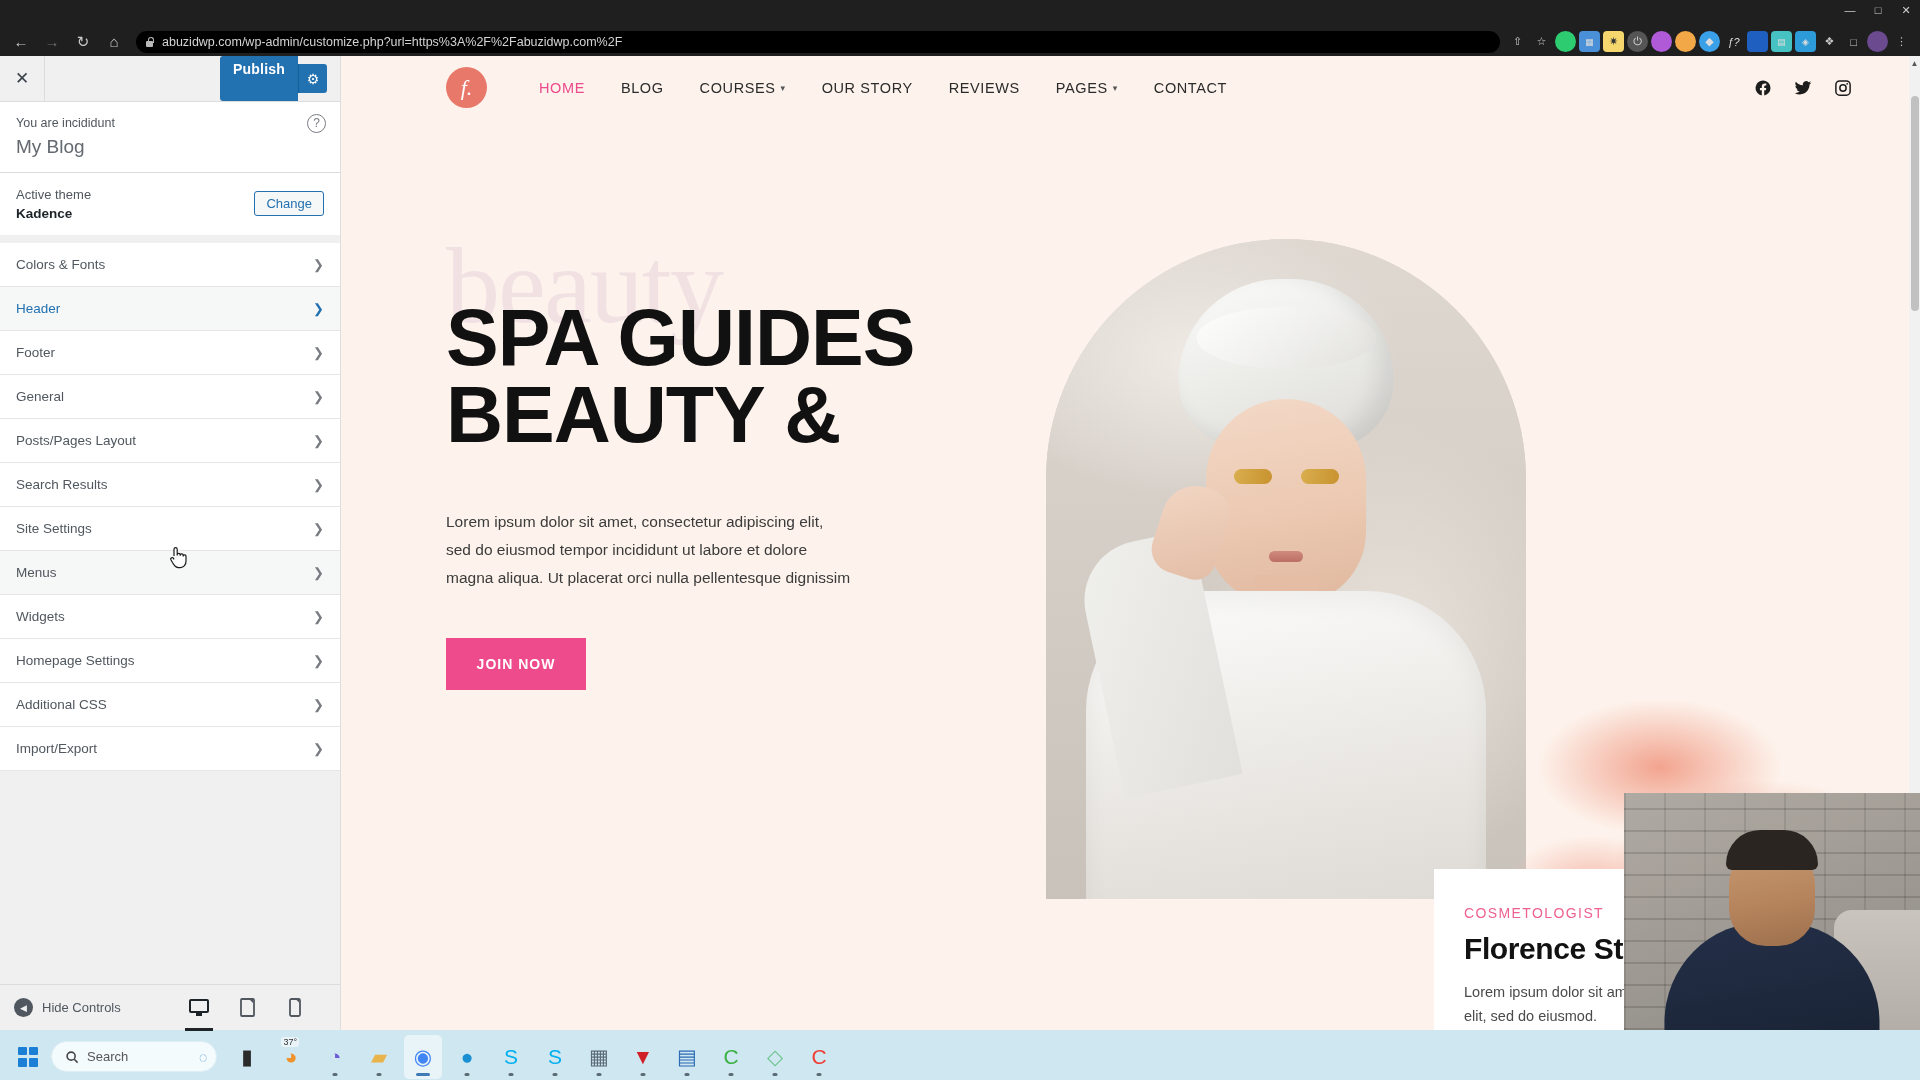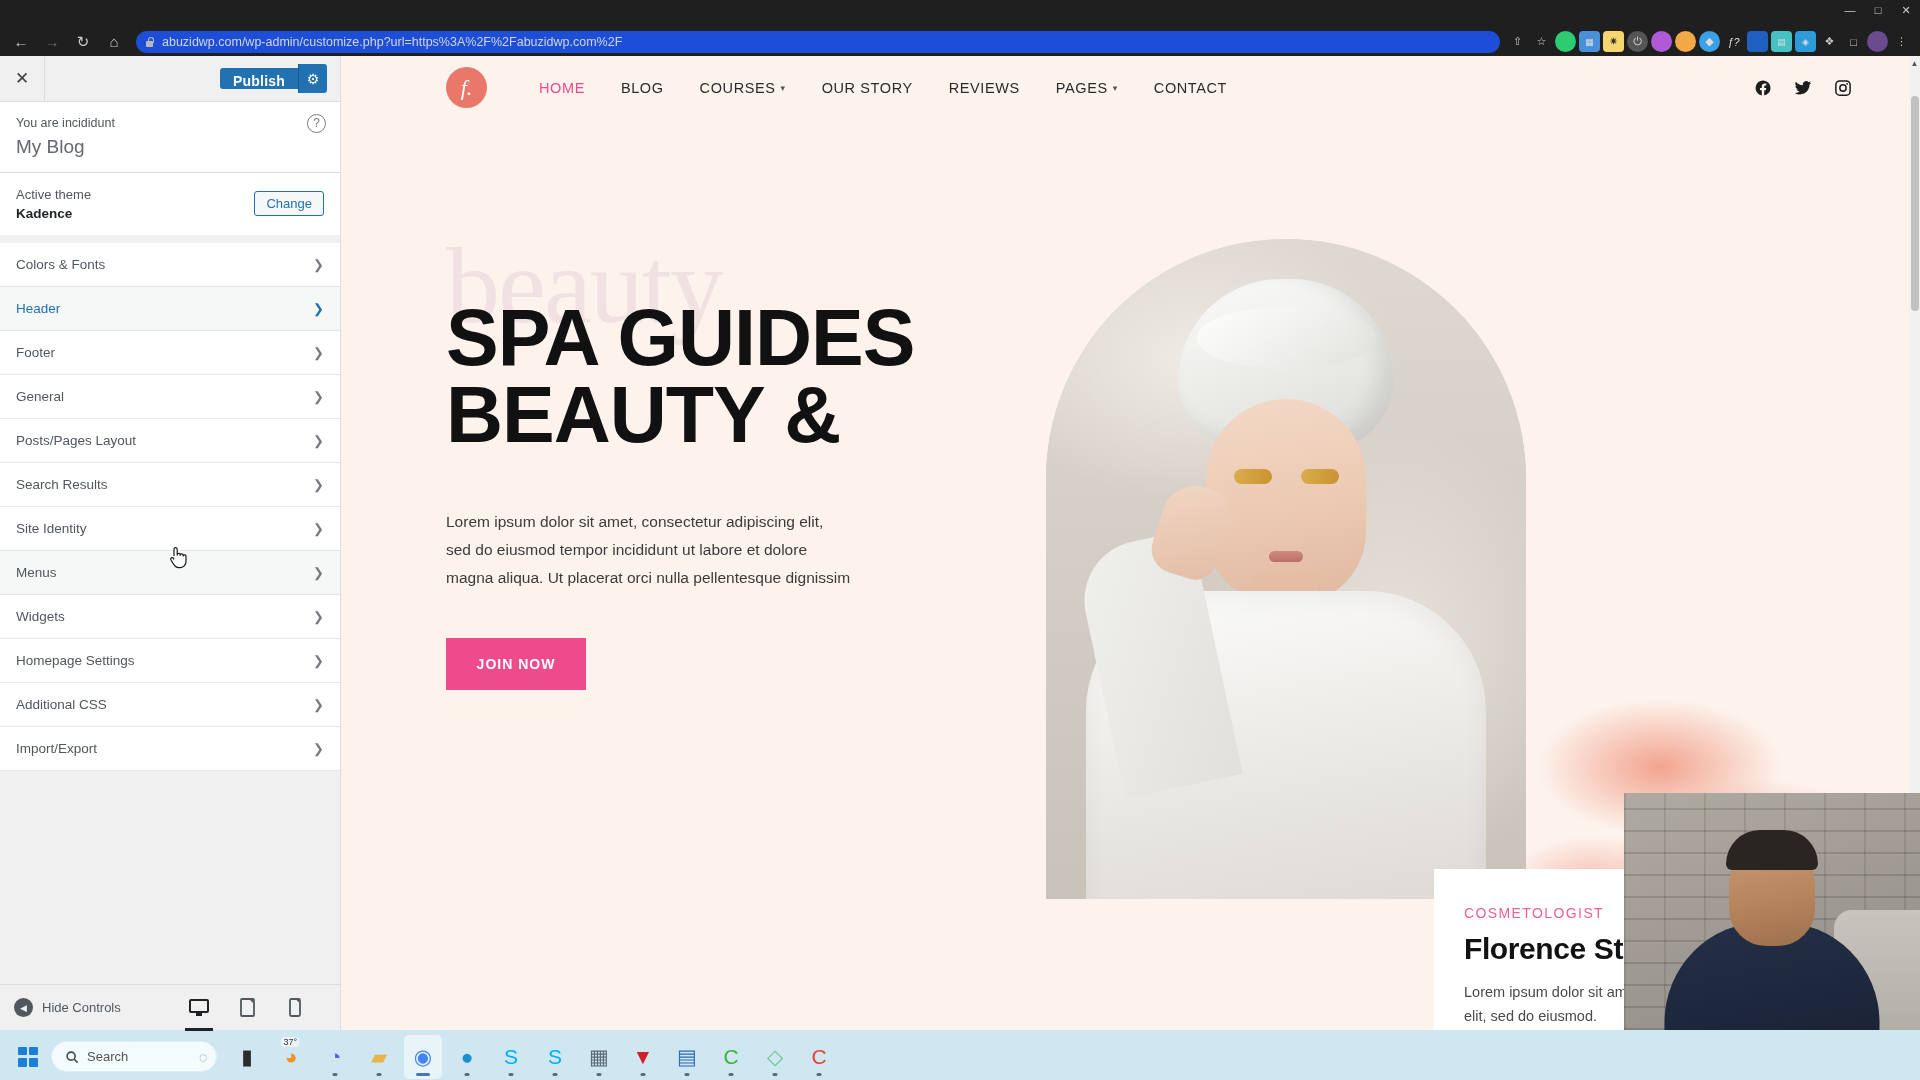--- a/index.html
+++ b/index.html
@@ -29,21 +29,21 @@
     gap: 1px;
   }
   .nav-ico {
     width: 30px; height: 26px;
     display: flex; align-items: center; justify-content: center;
     color: #c9c9c9; font-size: 15px; border-radius: 13px;
   }
   .omnibox {
     flex: 1;
     height: 22px;
-    background: #1d4ed8;
+    background: #000000;
     border-radius: 14px;
     display: flex;
     align-items: center;
     padding: 0 8px;
     margin: 0 6px;
     gap: 7px;
     min-width: 0;
   }
   .lock-ico { width: 11px; height: 12px; position: relative; flex: none; }
   .lock-ico::before {
@@ -97,21 +97,21 @@
     width: 45px; height: 45px;
     display: flex; align-items: center; justify-content: center;
     background: #f0f0f1;
     border-right: 1px solid #dcdcde;
     font-size: 17px; color: #3c434a;
   }
   .pub-wrap { margin-left: auto; display: flex; align-items: center; padding-right: 13px; }
   .publish-btn {
     background: #2271b1; color: #fff;
     font-size: 14px; font-weight: 600;
-    padding: 5px 13px 0; border-radius: 3px 0 0 3px;
+    padding: 5px 13px 24px; border-radius: 3px 0 0 3px;
     letter-spacing: .2px;
   }
   .gear-btn {
     background: #2271b1; color: #fff;
     width: 29px; height: 29px; border-radius: 0 3px 3px 0;
     border-left: 1px solid #135e96;
     display: flex; align-items: center; justify-content: center;
     font-size: 14px;
   }
   .cust-info {
@@ -530,21 +530,21 @@
         </div>
         <div class="panel-item">
           <span>Posts/Pages Layout</span>
           <span class="chev">❯</span>
         </div>
         <div class="panel-item">
           <span>Search Results</span>
           <span class="chev">❯</span>
         </div>
         <div class="panel-item">
-          <span>Site Identity</span>
+          <span>Site Settings</span>
           <span class="chev">❯</span>
         </div>
         <div class="panel-item hovered">
           <span>Menus</span>
           <span class="chev">❯</span>
         </div>
         <div class="panel-item">
           <span>Widgets</span>
           <span class="chev">❯</span>
         </div>

